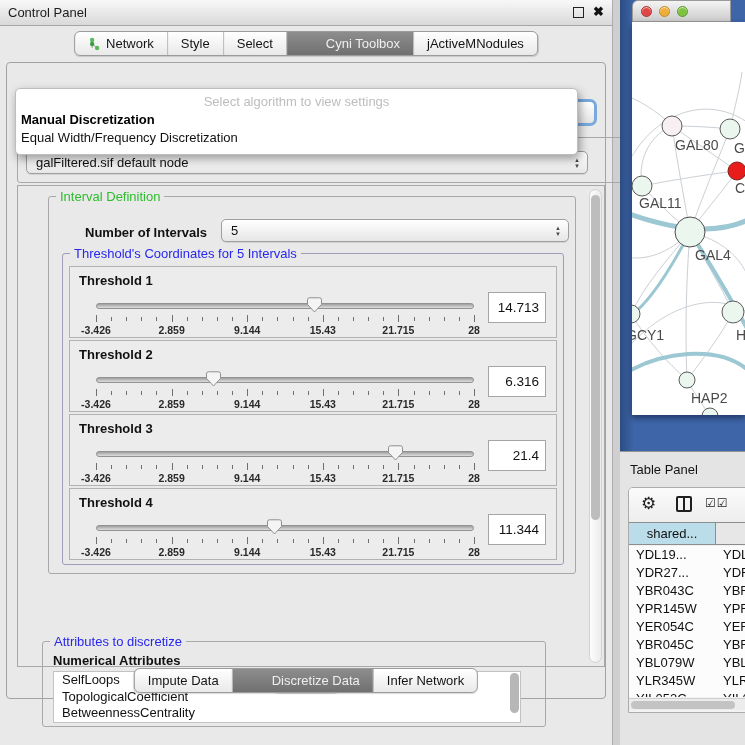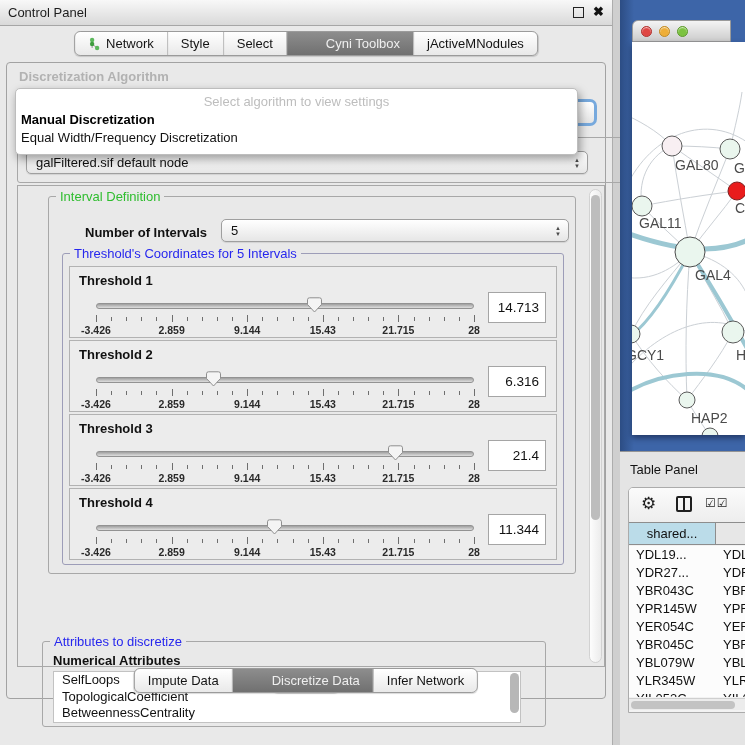--- a/index.html
+++ b/index.html
@@ -70,21 +70,21 @@
   .attr-list { position:absolute; left:10px; top:29px; width:468px; height:52px; background:#ffffff; border:1px solid #c2c2c2; overflow:hidden; }
   .attr-item { padding-left:8px; line-height:16.5px; cursor:pointer; }
   .attr-sb { position:absolute; right:2px; top:2px; width:9px; height:40px; background:#b7b7b7; border-radius:5px; cursor:pointer; }
 
   .apply-btn { position:absolute; left:50%; transform:translateX(-50%); top:607px; width:68px; height:23px; border:1px solid #9d9d9d; border-radius:6px; background:linear-gradient(#ffffff,#e3e3e3); text-align:center; line-height:21px; cursor:pointer; box-shadow:0 1px 1px rgba(0,0,0,.15); }
 
   .bottom-tabs { top:668px; }
 
   
   .net-window { position:absolute; left:620px; top:0; width:125px; height:451px; background:linear-gradient(90deg,#2c4d84,#3d65a8 14px,#3d65a8); }
-  .mac-win { position:absolute; left:12px; top:20px; width:99px; height:440px; }
+  .mac-win { position:absolute; left:12px; top:0; width:99px; height:440px; }
   .mac-titlebar { position:absolute; left:0; top:0; width:100%; height:22px; background:linear-gradient(#f4f4f4,#cccccc); border:1px solid #9a9a9a; border-radius:6px 0 0 0; }
   .light { position:absolute; top:5px; width:11px; height:11px; border-radius:50%; cursor:pointer; box-shadow:inset 0 1px 1px rgba(255,255,255,.7); }
   .light.red { left:8px; background:#df4643; border:1px solid #b03330; }
   .light.yellow { left:26px; background:#eeae37; border:1px solid #c08a24; }
   .light.green { left:44px; background:#7cc340; border:1px solid #5e9a2d; }
   .net-canvas { position:absolute; left:0; top:22px; width:113px; height:393px; background:#ffffff; overflow:hidden; box-shadow:0 3px 6px rgba(0,0,20,.45); }
   .node-label { font-family:"Liberation Sans",sans-serif; font-size:14px; fill:#4b4b4b; }
 
   
   .table-panel { position:absolute; left:620px; top:451px; width:125px; height:294px; background:#e4e4e4; border-top:1px solid #949494; }
@@ -136,21 +136,20 @@
         </div>
       <div class="seg-tab selected">
           <span>Cyni Toolbox</span>
         </div>
       <div class="seg-tab">
           <span>jActiveMNodules</span>
         </div>
     </div>
 
     <div class="content-box">
-      <span class="algo-ghost">Discretization Algorithm</span>
       <div class="combo-peek"></div>
 
       <div class="popup">
         <div class="popup-hint">Select algorithm to view settings</div>
         <div class="popup-opt-bold">Manual Discretization</div>
         <div class="popup-opt">Equal Width/Frequency Discretization</div>
       </div>
 
       <div class="group table-data-group">
         <span class="group-legend legend-black">Table Data</span>

